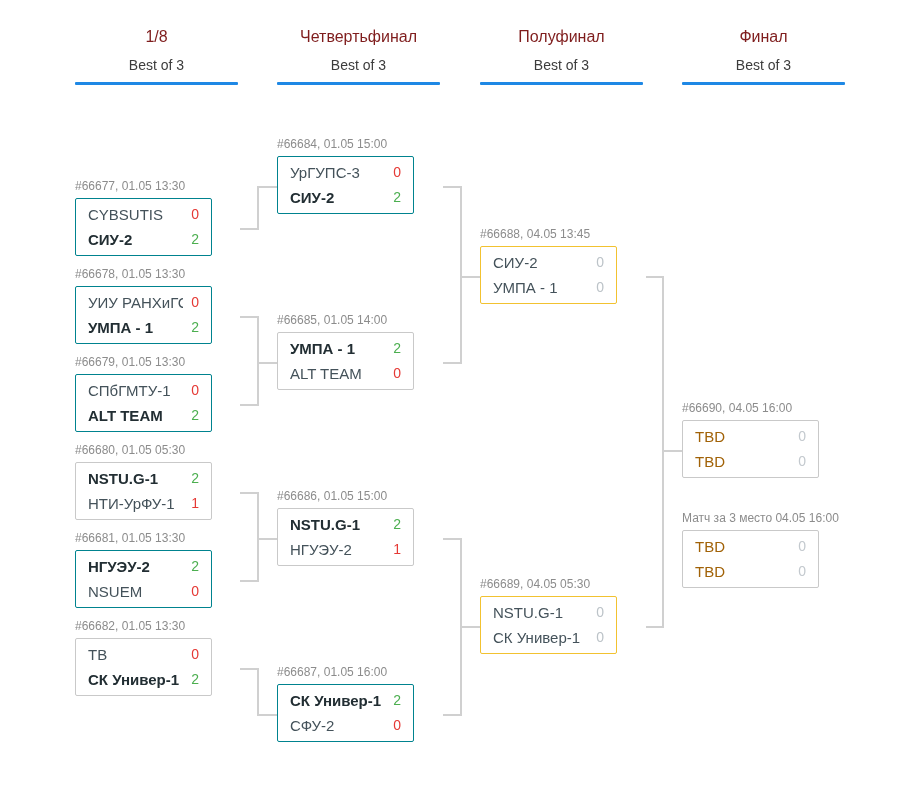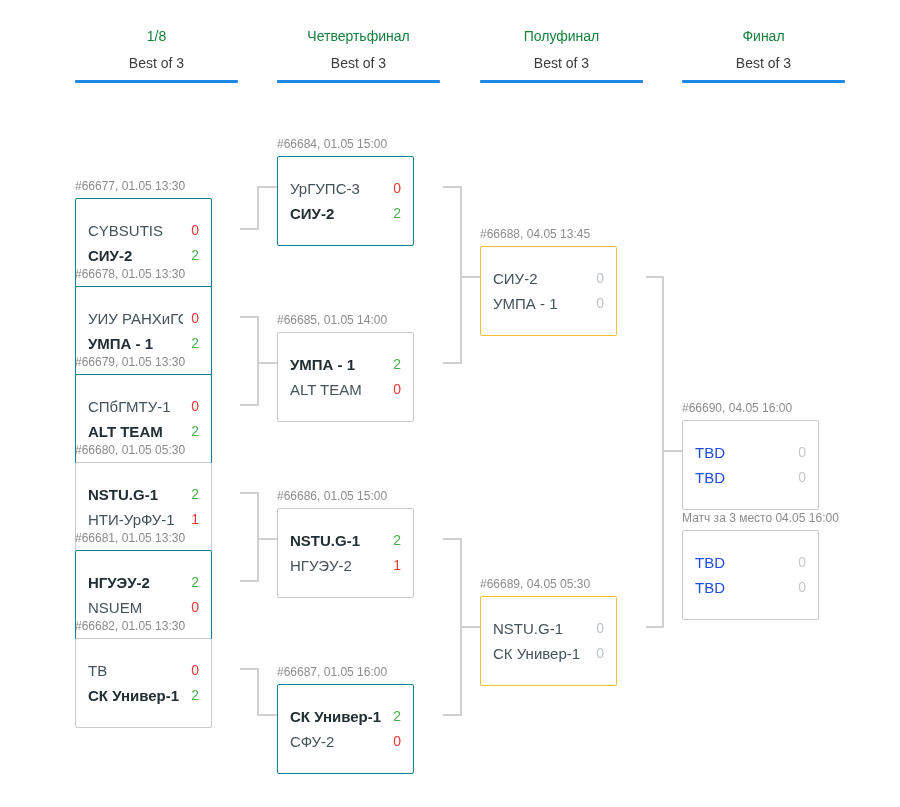--- a/index.html
+++ b/index.html
@@ -1,39 +1,39 @@
 <!DOCTYPE html>
 <html><head>
 <meta charset="utf-8">
 <style>
   * { box-sizing: border-box; margin: 0; padding: 0; }
   body { background: #ffffff; font-family: "Liberation Sans", sans-serif; }
   .stage { position: relative; width: 900px; height: 807px; background: #ffffff; overflow: hidden; }
 
   
   .round-header { position: absolute; top: 28px; width: 163px; text-align: center; }
-  .round-title { font-size: 14px; color: #15803d; }
+  .round-title { font-size: 16px; color: #7f1d1d; }
   .round-sub { font-size: 14px; color: #3c3c3c; margin-top: 11px; }
   .round-underline { height: 3px; background: #1e88e5; margin-top: 9px; border-radius: 1px; }
 
   
   .match { position: absolute; width: 137px; }
   .match-label { font-size: 12px; color: #8c8c8c; margin-bottom: 5px; white-space: nowrap; }
-  .match-box { background: #fff; border: 1px solid #c9c9c9; border-radius: 2px; padding: 19px 0; cursor: pointer; text-align: right; }
+  .match-box { background: #fff; border: 1px solid #c9c9c9; border-radius: 2px; padding: 3px 0; cursor: pointer; text-align: right; }
   .match-box.teal { border-color: #00838f; }
   .match-box.yellow { border-color: #f2c230; }
   .row { display: flex; justify-content: space-between; align-items: center;
          padding: 2px 12px; font-size: 15px; color: #44525a; line-height: 21px; }
   .name { white-space: nowrap; overflow: hidden; }
   .score { font-size: 14px; margin-left: 8px; }
   .row.win  .name  { font-weight: 700; color: #222e33; }
   .row.win  .score { color: #4caf50; }
   .row.loss .score { color: #e53935; }
   .row.pending .score { color: #bcc3c8; }
-  .row.tbd .name  { color: #1d4ed8; }
+  .row.tbd .name  { color: #a16207; }
   .row.tbd .score { color: #c3c9ce; }
 
   .connectors { position: absolute; left: 0; top: 0; pointer-events: none; }
 </style>
 </head>
 <body>
 
 <div class="stage">
 
   <svg class="connectors" width="900" height="807">

